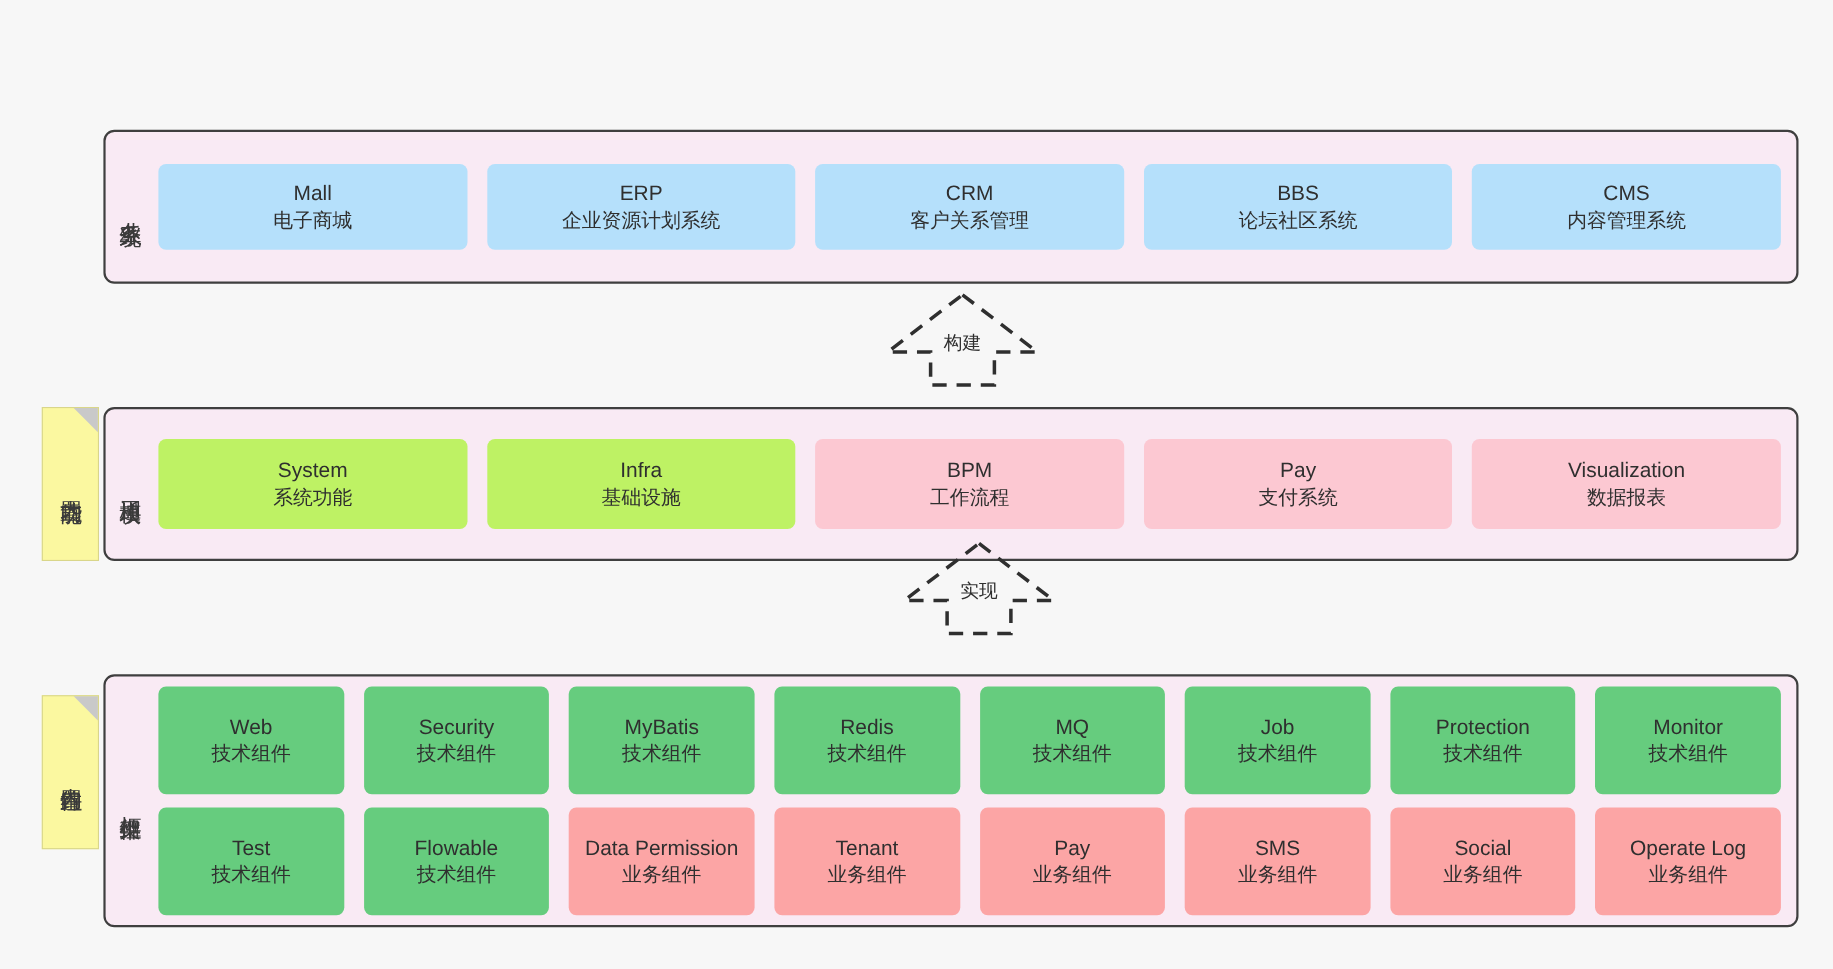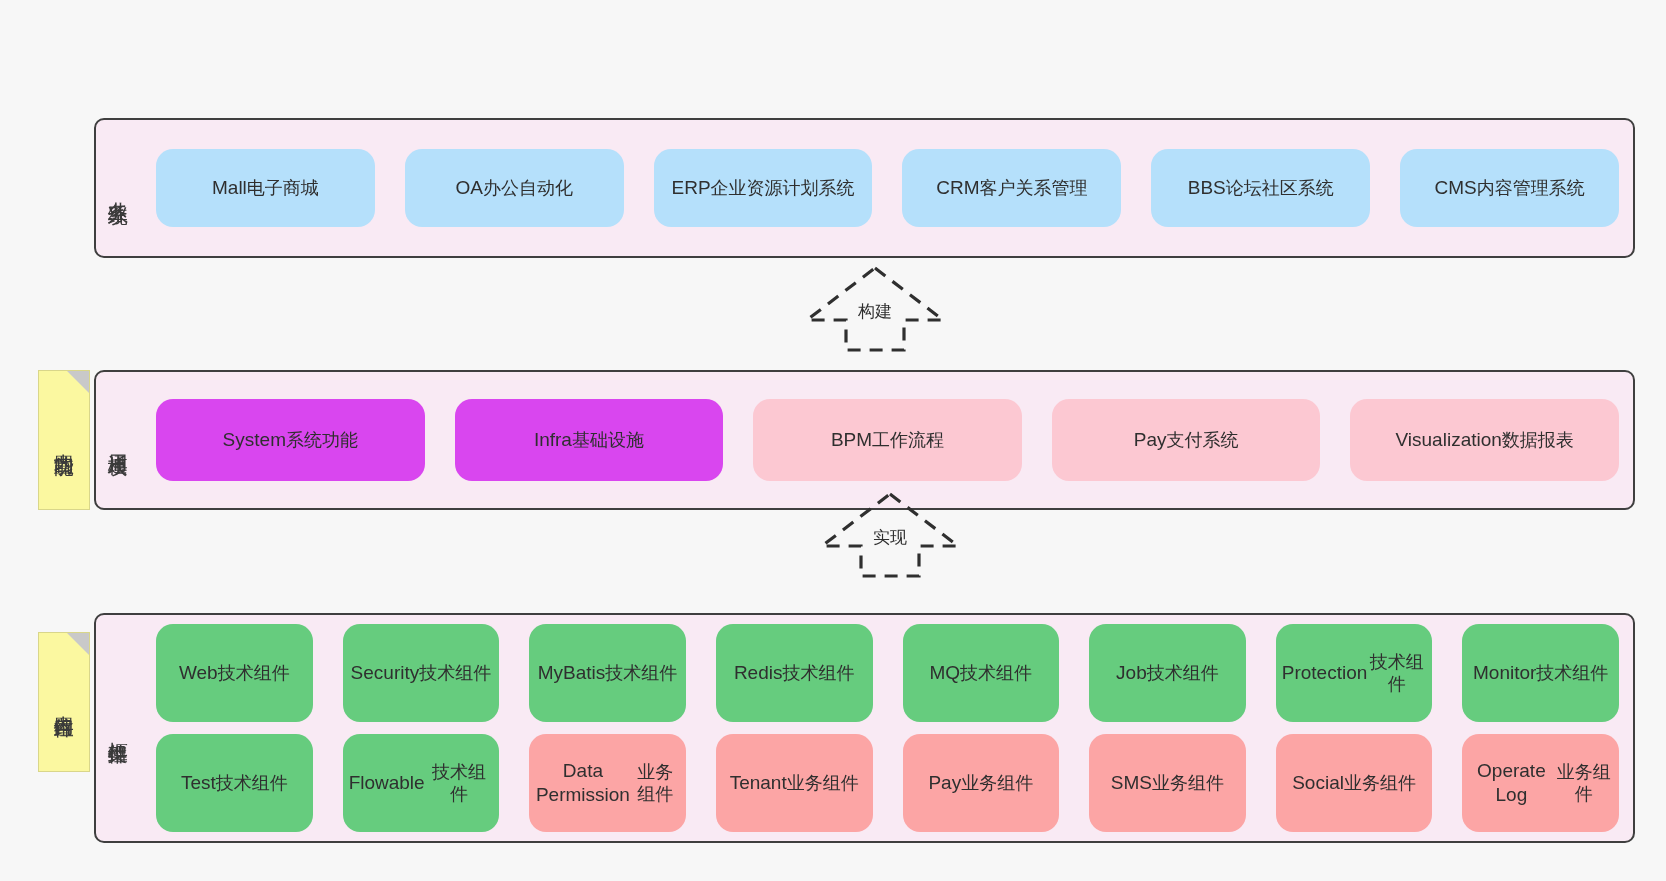--- a/index.html
+++ b/index.html
@@ -57,41 +57,40 @@
   }
   .row {
     display: flex;
     gap: 18px;
     justify-content: space-between;
   }
 
   
   .card {
     flex: 1 1 0;
-    border-radius: 17px;
-    display: flex;
-    flex-direction: row;
+    border-radius: 7px;
+    display: flex;
+    flex-direction: column;
     align-items: center;
     justify-content: center;
     text-align: center;
     box-sizing: border-box;
     padding: 4px 6px;
     line-height: 1.25;
-    margin-left: 12px;
   }
   .card .title {
     font-size: 19px;
     color: #2f2f2f;
   }
   .card .sub {
     font-size: 18px;
     color: #2f2f2f;
   }
   .card.blue      { background: #b5e0fb; }
-  .card.red       { background: #d946ef; }
+  .card.red       { background: #bef264; }
   .card.pink      { background: #fcc8d2; }
   .card.green     { background: #66cc7e; }
   .card.lightgreen{ background: #fca5a5; }
 
   
   .row-biz   .card { height: 78px; }
   .row-mod   .card { height: 82px; }
   .row-frame .card { height: 98px; }
 
   
@@ -148,24 +147,20 @@
 
   <div class="section" id="sec-business" style="left:94px; top:118px; width:1541px; height:140px;">
     <div class="section-title">业务系统</div>
     <div class="section-body">
       <div class="row row-biz">
         <div class="card blue">
           <span class="title">Mall</span>
           <span class="sub">电子商城</span>
         </div>
         <div class="card blue">
-          <span class="title">OA</span>
-          <span class="sub">办公自动化</span>
-        </div>
-        <div class="card blue">
           <span class="title">ERP</span>
           <span class="sub">企业资源计划系统</span>
         </div>
         <div class="card blue">
           <span class="title">CRM</span>
           <span class="sub">客户关系管理</span>
         </div>
         <div class="card blue">
           <span class="title">BBS</span>
           <span class="sub">论坛社区系统</span>

